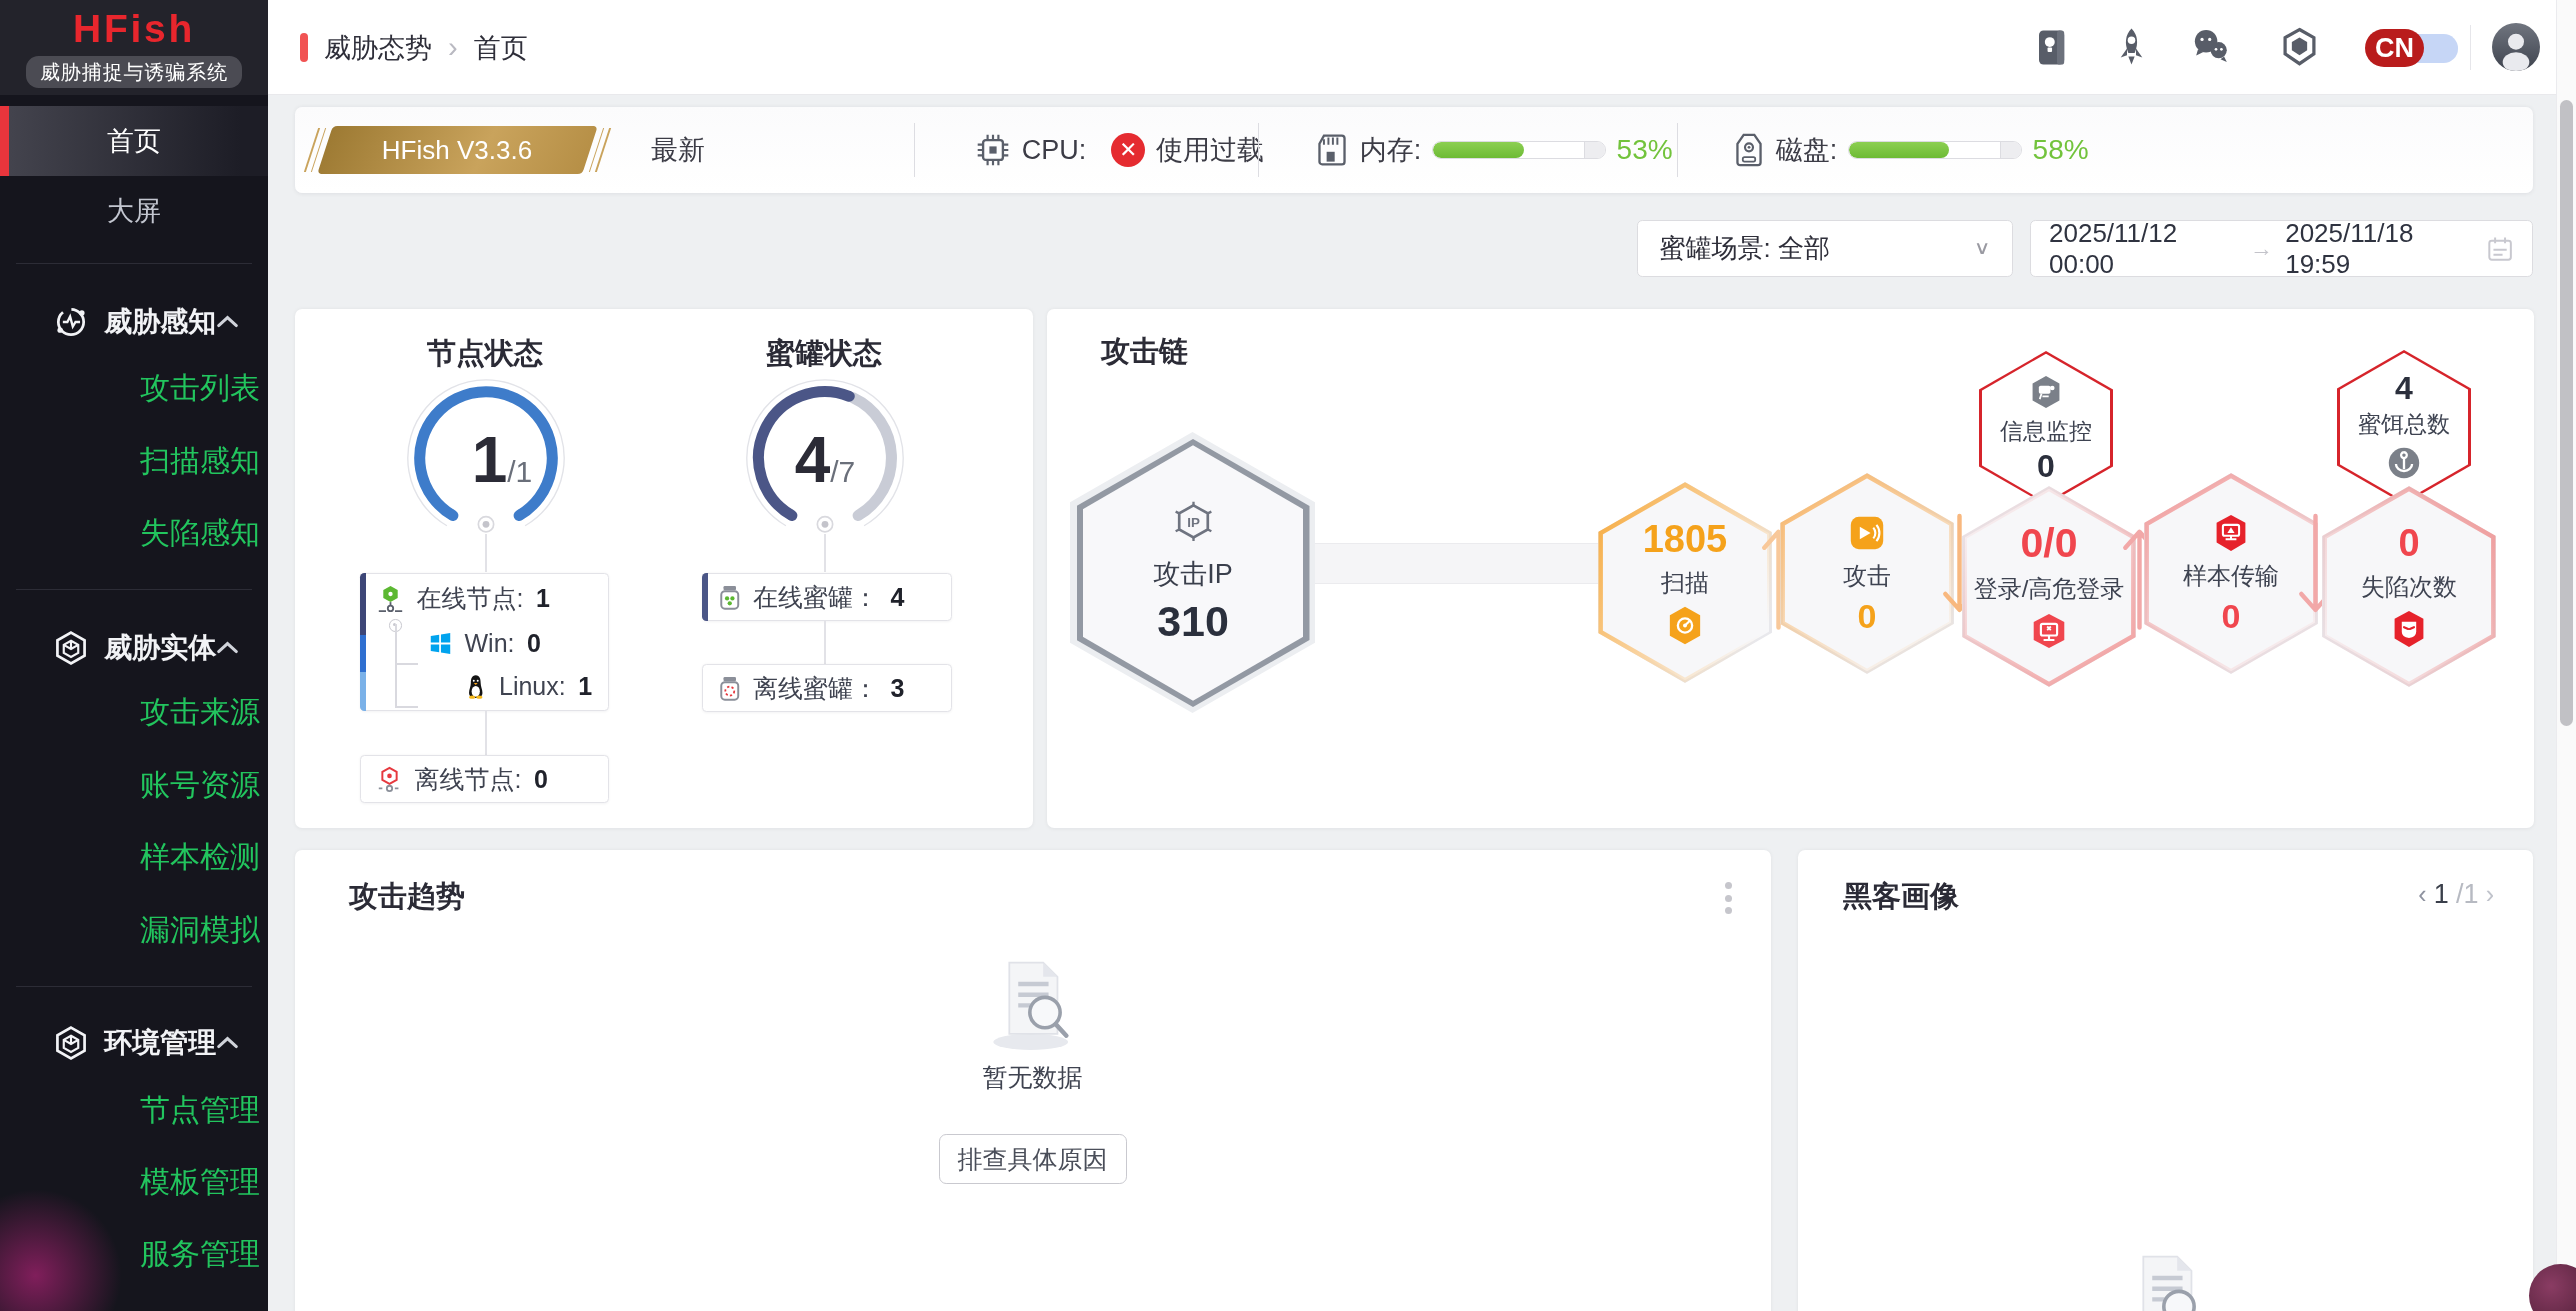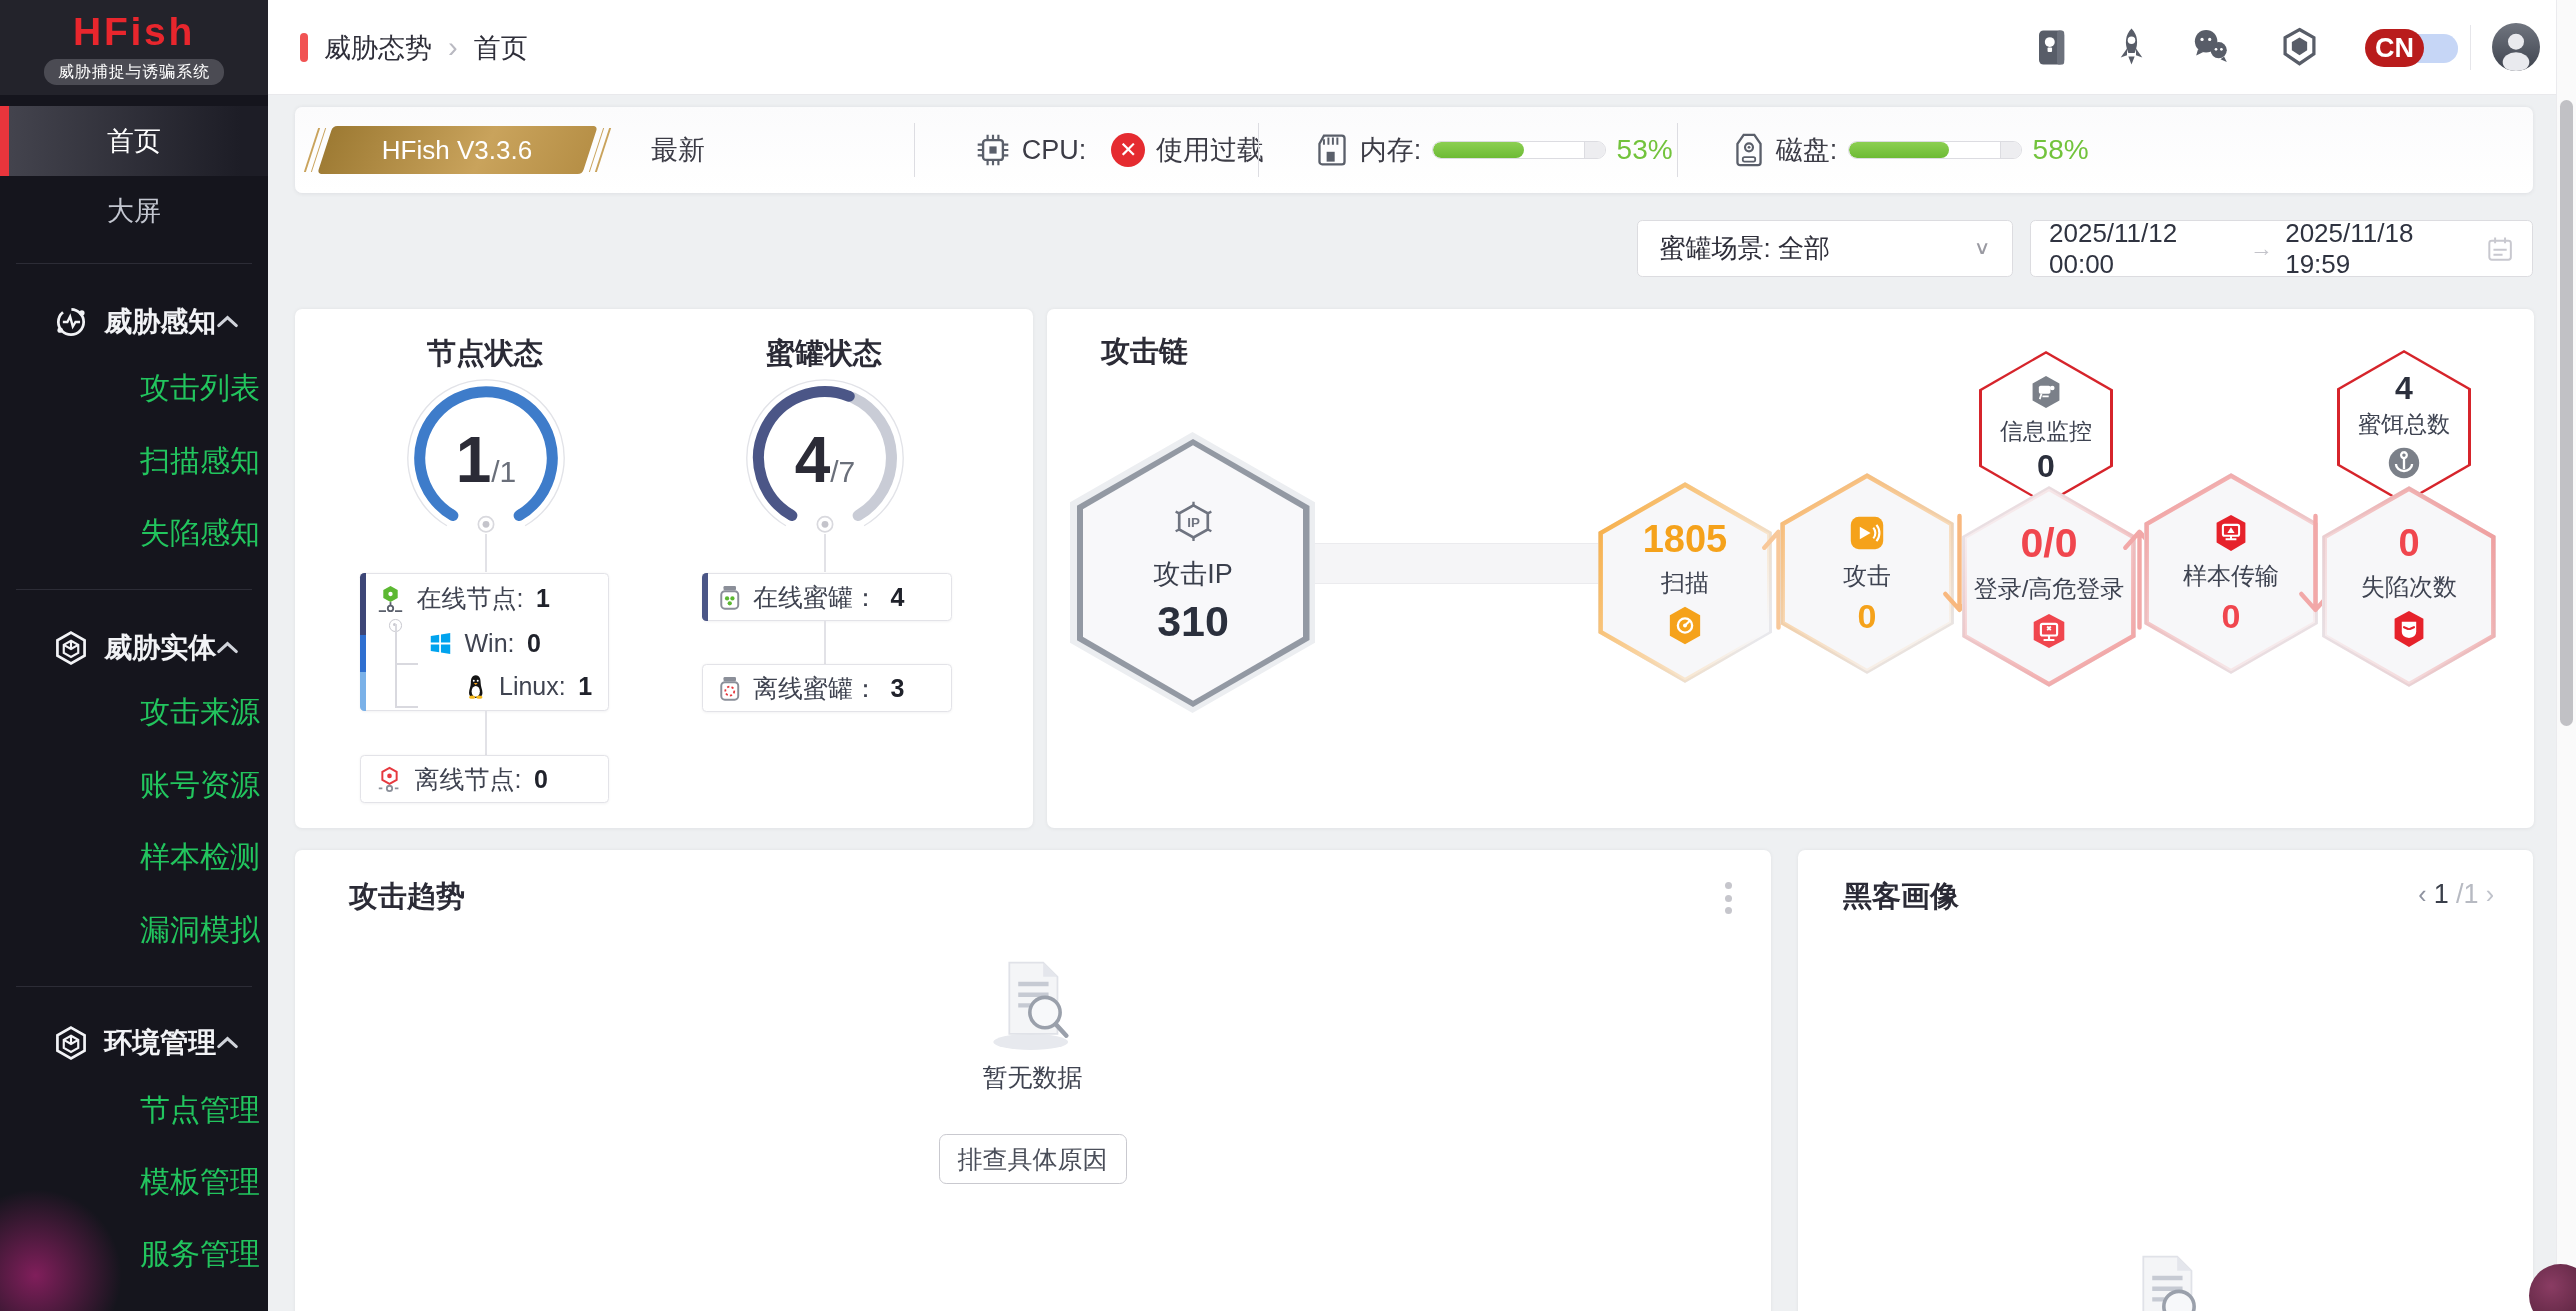--- a/index.html
+++ b/index.html
@@ -4,21 +4,21 @@
 <style>
   * { margin:0; padding:0; box-sizing:border-box; }
   html,body { width:2576px; height:1311px; overflow:hidden; }
   body { font-family:"Liberation Sans","DejaVu Sans",sans-serif; background:#eef0f2; position:relative; }
   .abs { position:absolute; }
 
   
   #sidebar { position:absolute; left:0; top:0; width:268px; height:1311px; background:#15151d; z-index:5; overflow:hidden; }
   #logo-block { height:95px; background:#23232b; display:flex; flex-direction:column; align-items:center; justify-content:center; gap:5.4px; }
   #logo-title { color:#e8262d; font-size:39px; font-weight:bold; letter-spacing:2.7px; }
-  #logo-sub { background:#4b4b53; color:#fff; font-size:16px; padding:2.7px 14.3px; border-radius:12.5px; letter-spacing:0.9px; }
+  #logo-sub { background:#4b4b53; color:#fff; font-size:20px; padding:2.7px 14.3px; border-radius:12.5px; letter-spacing:0.9px; }
   .side-item { position:absolute; left:0; width:268px; height:63px; display:flex; align-items:center; color:#c3c6d0; font-size:27px; cursor:pointer; }
   .side-item span { padding-left:107px; }
   .side-item.active { height:70px; background:linear-gradient(90deg,#45454f 0%,#1d1d26 90%); color:#ffffff; }
   .side-item.active::before { content:""; position:absolute; left:0; top:0; bottom:0; width:9px; background:#e8353c; }
   .side-sub { position:absolute; left:0; width:268px; height:57px; display:flex; align-items:center; color:#22c55e; font-size:30px; cursor:pointer;padding-left:33px; }
   .side-sub span { padding-left:107px; }
   .side-sec { position:absolute; left:0; width:268px; height:59px; display:flex; align-items:center; cursor:pointer; }
   .side-sec .sec-icon { margin-left:52px; width:38px; height:38px; }
   .side-sec .sec-label { margin-left:14.3px; color:#f2f3f6; font-size:28px; font-weight:bold; }
   .side-sec .sec-chev { position:absolute; right:29px; width:23px; height:14.3px; }
@@ -357,21 +357,21 @@
 
 <section class="card" style="left:295px;top:309px;width:738px;height:519px">
 
   <div class="gauge-title" style="left:56px;top:25px">节点状态</div>
   <svg class="gauge" style="left:106px;top:64px" viewBox="0 0 200 200">
     <path d="M54 179.7 A92 92 0 1 1 146 179.7" fill="none" stroke="#e2e3e8" stroke-width="1.6"></path>
     <path d="M61 167.6 A78 78 0 1 1 139 167.6" fill="none" stroke="#3e7cca" stroke-width="13" stroke-linecap="round"></path>
     <circle cx="100" cy="178" r="9" fill="#fff" stroke="#d9d9de" stroke-width="2"></circle>
     <circle cx="100" cy="178" r="4" fill="#c4c4cb"></circle>
   </svg>
-  <div class="gauge-val" style="left:106px;top:114px">
+  <div class="gauge-val" style="left:122px;top:114px">
     <span class="gv-big">1</span><span class="gv-small">/1</span>
   </div>
   <div class="vline" style="left:190px;top:225px;height:38px"></div>
 
   <div class="stat-box accent-node" style="left:65px;top:264px;width:249px;height:138px">
     <div class="stat-row" style="height:48px">
       <svg width="27" height="29" viewBox="0 0 30 32">
         <path d="M15 2 L23 6.5 V15.5 L15 20 L7 15.5 V6.5 Z" fill="#5cb832"></path>
         <circle cx="15" cy="11" r="2.4" fill="#fff"></circle>
         <path d="M15 20 V24" stroke="#5a5f6b" stroke-width="2"></path>

